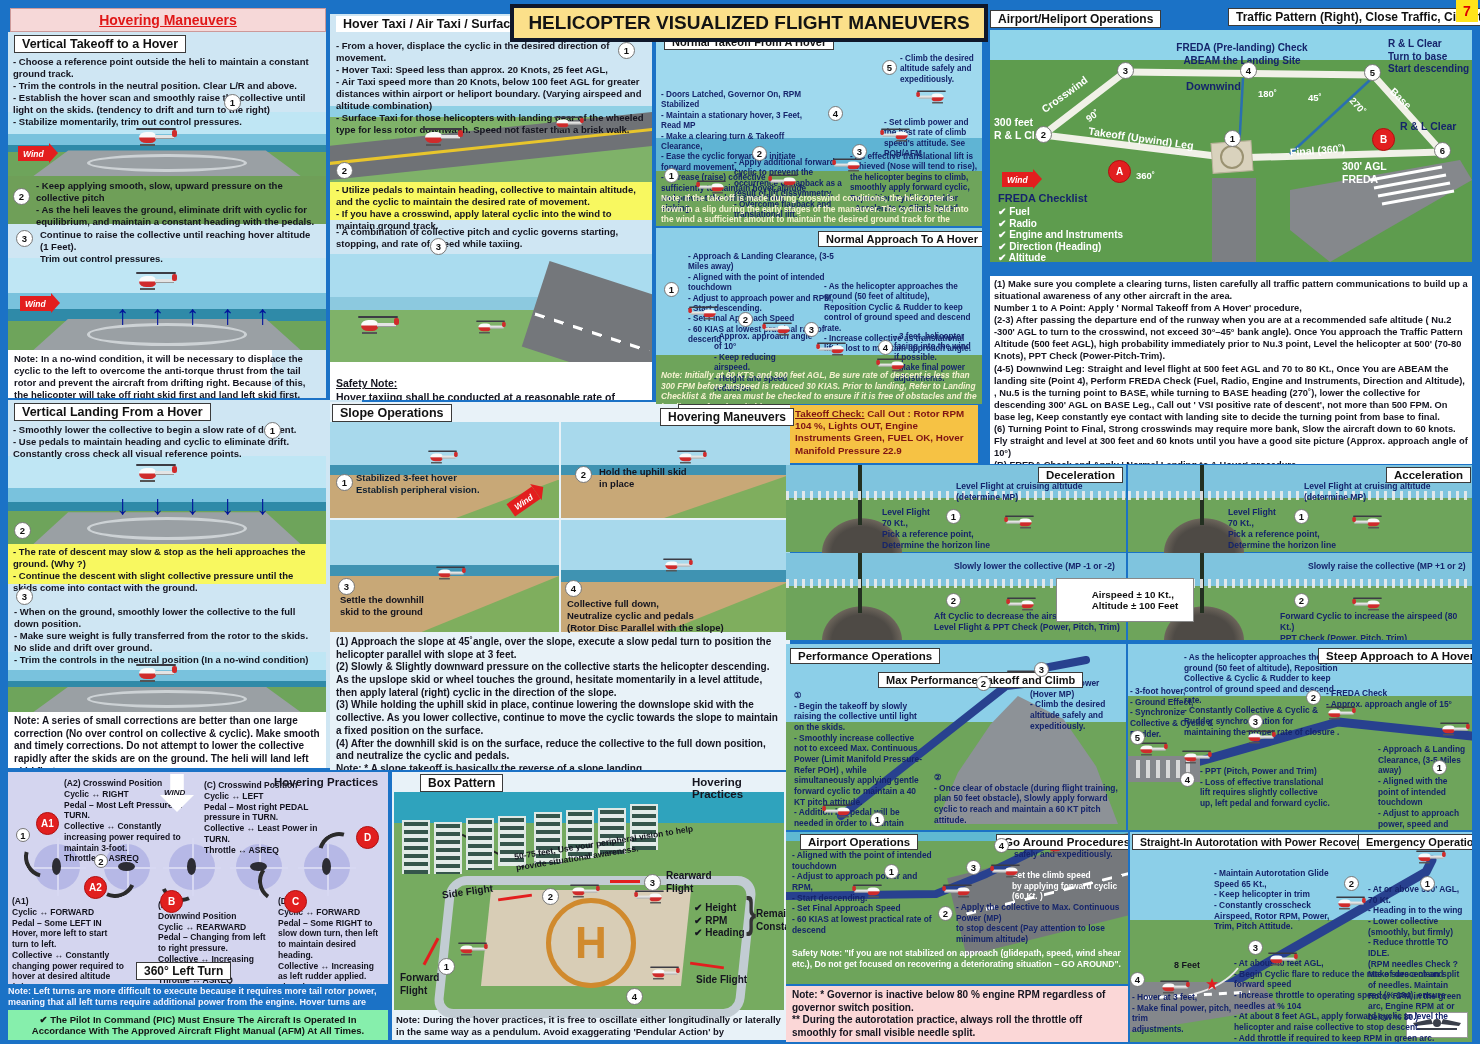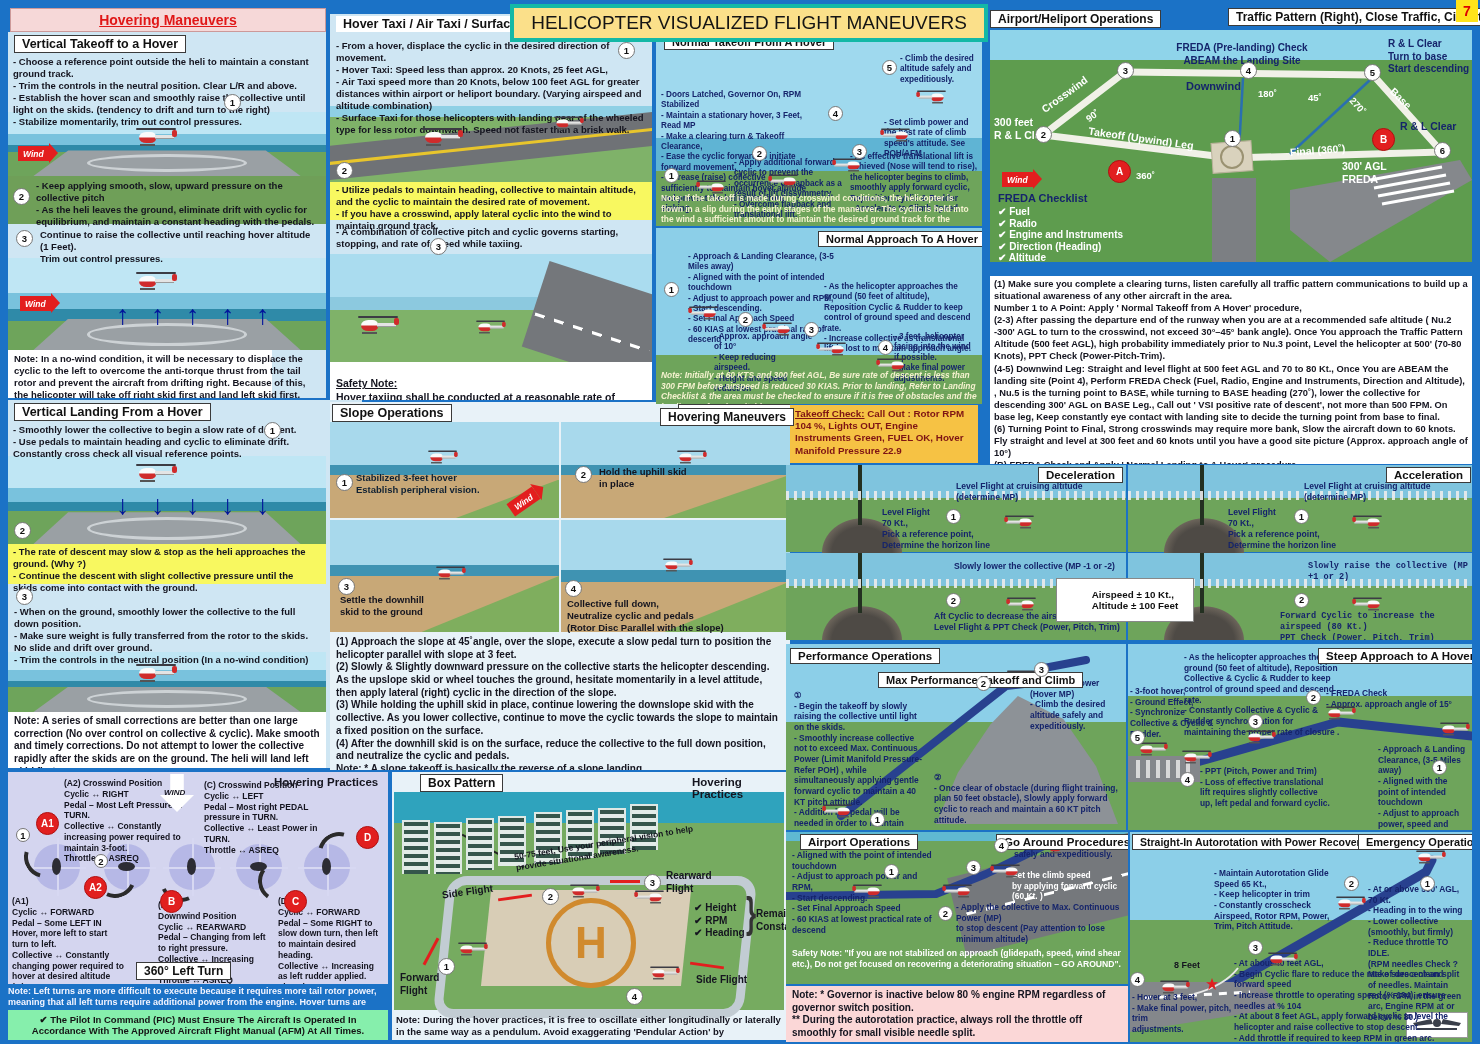--- a/index.html
+++ b/index.html
@@ -36,21 +36,21 @@
   .circ::after{content:"";position:absolute;top:50%;left:-6px;right:-6px;height:2px;background:#d7d8f2;}
   .tvheli{position:absolute;width:9px;height:17px;background:#2c2c34;border-radius:50%;z-index:4;}
   .arc{position:absolute;width:34px;height:34px;border:4px solid #2b2b2b;border-radius:50%;border-color:#2b2b2b transparent transparent transparent;z-index:4;}
   .bld{position:absolute;width:24px;background:repeating-linear-gradient(180deg,#35564b 0 4px,#e3ece8 4px 8px);border:2px solid #dfe8e4;border-bottom:none;z-index:2;}
 </style>
 </head>
 <body>
 
 <div id="poster">
 
-  <div class="abs" style="left:510px;top:4px;width:470px;height:30px;background:#fbe08a;border:4px solid #14b8a6;display:flex;align-items:center;justify-content:center;font-size:19px;font-weight:normal;color:#141414;z-index:10;">HELICOPTER VISUALIZED FLIGHT MANEUVERS</div>
+  <div class="abs" style="left:510px;top:4px;width:470px;height:30px;background:#fbe08a;border:4px solid #0f172a;display:flex;align-items:center;justify-content:center;font-size:19px;font-weight:bold;color:#141414;z-index:10;">HELICOPTER VISUALIZED FLIGHT MANEUVERS</div>
   <div class="abs" style="left:1456px;top:0;width:22px;height:22px;background:#ffe31a;color:#d00;font-weight:bold;font-size:14px;display:flex;align-items:center;justify-content:center;z-index:12;">7</div>
 
   <div class="abs" style="left:10px;top:8px;width:314px;height:22px;background:#f6d8d8;border:1px solid #c99;display:flex;align-items:center;justify-content:center;">
     <span style="color:#e01818;font-weight:bold;font-size:14px;text-decoration:underline;">Hovering Maneuvers</span>
   </div>
 
   <section class="panel" style="left:8px;top:32px;width:318px;height:366px;background:#cfe6f3;">
     <div class="wlab" style="left:6px;top:3px;font-size:12.5px;">Vertical Takeoff to a Hover</div>
     <div class="txt" style="left:5px;top:24px;width:308px;">- Choose a reference point outside the heli to maintain a constant ground track.
 - Trim the controls in the neutral position. Clear L/R and above.
@@ -654,21 +654,21 @@
           <i class="bd"></i>
           <i class="tl"></i>
           <i class="fn"></i>
           <i class="sk"></i>
         </span>
       <div class="txt navy" style="left:100px;top:42px;width:110px;font-size:8.6px;">Level Flight
 70 Kt.,
 Pick a reference point,
 Determine the horizon line</div>
     </div>
-    <div class="abs" style="left:0;top:88px;width:344px;height:87px;background:linear-gradient(180deg,#7fc4de 0 38%,#6ea45b 38% 100%);font-family:Liberation Mono, monospace;">
+    <div class="abs" style="left:0;top:88px;width:344px;height:87px;background:linear-gradient(180deg,#7fc4de 0 38%,#6ea45b 38% 100%);">
       <div class="fence" style="left:0;right:0;top:30%;"></div>
       <div class="abs" style="left:0;top:0;width:150px;height:87px;">
         <div class="abs" style="left:24px;bottom:-46px;width:104px;height:90px;background:radial-gradient(closest-side,#4e4a45 58%,#6b645a 76%,rgba(0,0,0,0) 78%);"></div>
         <div class="abs" style="left:72px;top:0;width:4px;height:60px;background:#233021;"></div>
       </div>
       <div class="txt navy" style="left:180px;top:8px;width:160px;font-size:8.6px;">Slowly raise the collective (MP +1 or 2)</div>
       <div class="bdg" style="left:166px;top:40px;width:15px;height:15px;">2</div>
       <span class="heli sm flip" style="left:216px;top:42px;">
           <i class="rt"></i>
           <i class="bd"></i>

